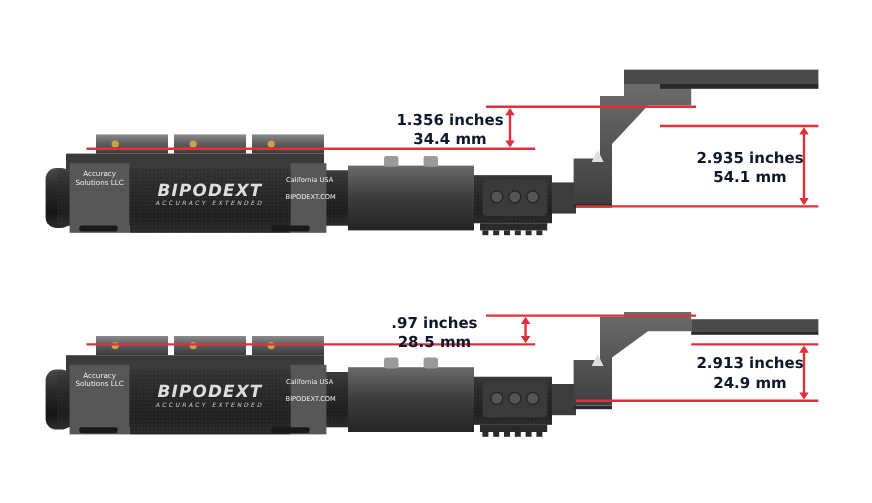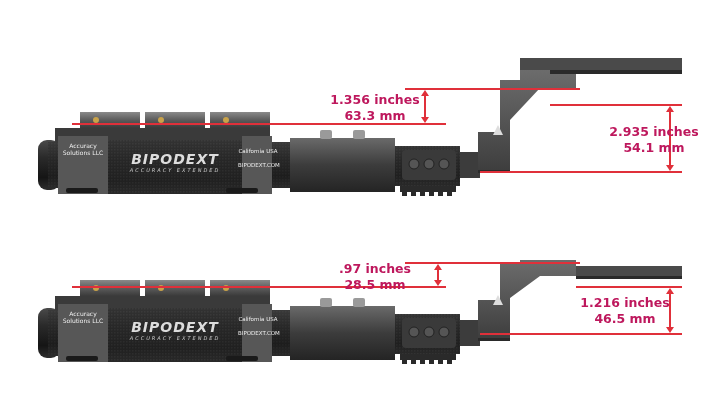--- a/index.html
+++ b/index.html
@@ -2,21 +2,21 @@
 <html><head>
 <meta charset="utf-8">
 <style>
   html, body { margin: 0; padding: 0; }
   body {
     width: 727px; height: 419px; overflow: hidden; background: #ffffff;
     font-family: "DejaVu Sans", "Liberation Sans", sans-serif; position: relative;
   }
   .stage { position: absolute; left: 0; top: 0; width: 727px; height: 419px; }
   .meas {
-    position: absolute; color: #be185d; font-weight: bold; font-size: 12.5px;
+    position: absolute; color: #0f172a; font-weight: bold; font-size: 12.5px;
     line-height: 16px; text-align: center; font-family: "DejaVu Sans", sans-serif;
   }
   .meas span { display: block; }
 </style>
 </head>
 <body>
 
 <div class="stage">
 
   <svg width="727" height="419" viewBox="0 0 727 419" xmlns="http://www.w3.org/2000/svg" style="position:absolute;left:0;top:0">
@@ -155,39 +155,39 @@
   </div>
   <div style="position:absolute;left:110px;top:151px;width:130px;text-align:center;font-size:14px;font-weight:bold;font-style:italic;color:#ddd;letter-spacing:1px;">BIPODEXT</div>
   <div style="position:absolute;left:110px;top:167px;width:130px;text-align:center;font-size:5px;color:#ccc;letter-spacing:2px;font-style:italic;">ACCURACY EXTENDED</div>
   <div style="position:absolute;left:238px;top:144px;width:40px;text-align:center;font-size:5.5px;line-height:14px;color:#eee;">
     <span style="display:block">California USA</span>
     <span style="display:block">BIPODEXT.COM</span>
   </div>
 
   <div class="meas" style="left:330px;top:92px;width:90px;">
     <span>1.356 inches</span>
-    <span>63.3 mm</span>
+    <span>34.4 mm</span>
   </div>
-  <div class="meas" style="left:609px;top:124px;width:90px;">
+  <div class="meas" style="left:580px;top:124px;width:90px;">
     <span>2.935 inches</span>
     <span>54.1 mm</span>
   </div>
 
   <div style="position:absolute;left:58px;top:310px;width:50px;text-align:center;font-size:6px;line-height:7px;color:#eee;">
     <span style="display:block">Accuracy</span>
     <span style="display:block">Solutions LLC</span>
   </div>
   <div style="position:absolute;left:110px;top:319px;width:130px;text-align:center;font-size:14px;font-weight:bold;font-style:italic;color:#ddd;letter-spacing:1px;">BIPODEXT</div>
   <div style="position:absolute;left:110px;top:335px;width:130px;text-align:center;font-size:5px;color:#ccc;letter-spacing:2px;font-style:italic;">ACCURACY EXTENDED</div>
   <div style="position:absolute;left:238px;top:312px;width:40px;text-align:center;font-size:5.5px;line-height:14px;color:#eee;">
     <span style="display:block">California USA</span>
     <span style="display:block">BIPODEXT.COM</span>
   </div>
 
-  <div class="meas" style="left:330px;top:261px;width:90px;">
+  <div class="meas" style="left:317px;top:261px;width:90px;">
     <span>.97 inches</span>
     <span>28.5 mm</span>
   </div>
   <div class="meas" style="left:580px;top:295px;width:90px;">
-    <span>1.216 inches</span>
-    <span>46.5 mm</span>
+    <span>2.913 inches</span>
+    <span>24.9 mm</span>
   </div>
 </div>
 
 </body></html>

